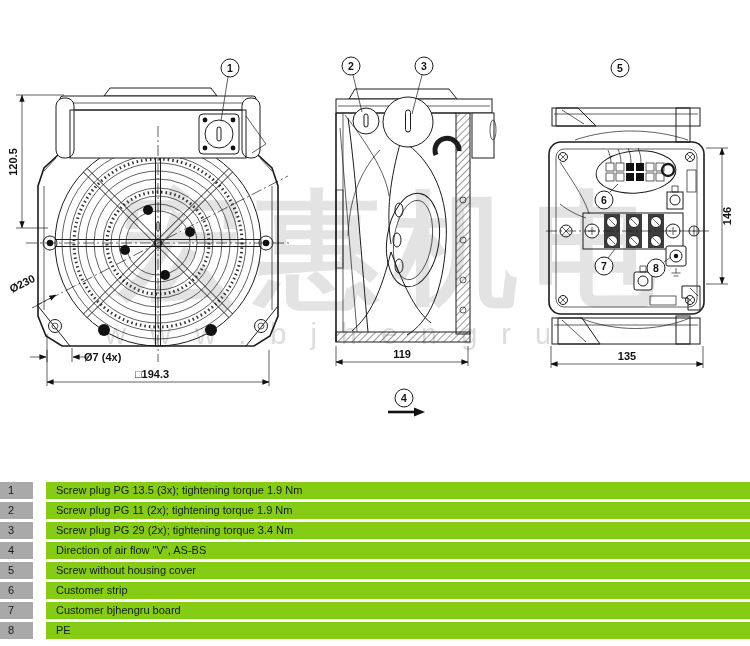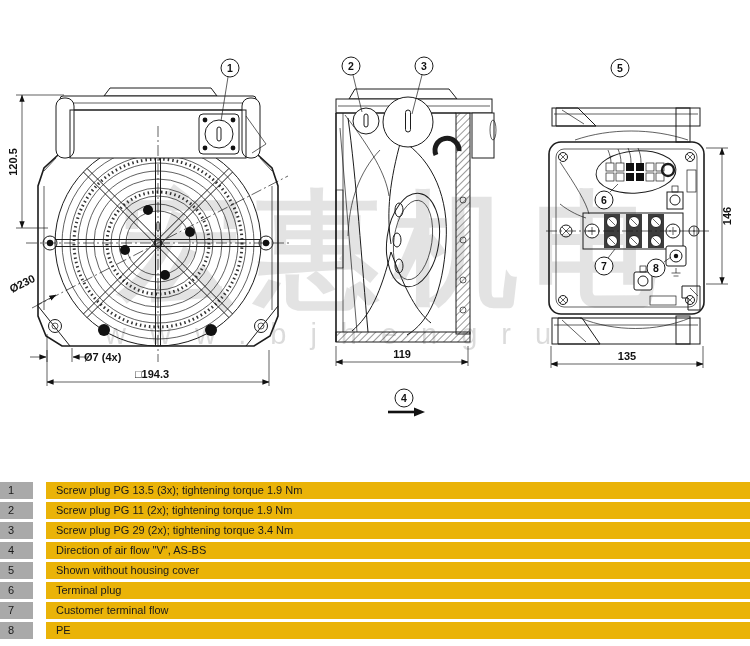--- a/index.html
+++ b/index.html
@@ -11,21 +11,21 @@
          font-family:"DejaVu Sans",sans-serif;}
   .wm-url{position:absolute;left:105px;top:318px;width:645px;font-size:29px;
           letter-spacing:24px;color:rgba(90,90,90,0.22);white-space:nowrap;z-index:0;
           font-family:"Liberation Sans",sans-serif;}
   svg.draw{position:absolute;left:0;top:0;z-index:1;}
   
   .legend{position:absolute;left:0;top:482px;width:750px;z-index:2;}
   .lrow{display:flex;height:17px;margin-bottom:3px;font-size:11px;color:#1a1a1a;line-height:17px;}
   .lnum{width:33px;background:#a9a9a9;padding-left:8px;box-sizing:border-box;}
   .lgap{width:13px;background:#fff;}
-  .ldesc{flex:1;background:#eab308;padding-left:10px;}
+  .ldesc{flex:1;background:#84cc16;padding-left:10px;}
   
   .ln{stroke:#1c1c1c;stroke-width:1;fill:none;}
   .ln2{stroke:#1c1c1c;stroke-width:1.6;fill:none;}
   .thin{stroke:#1c1c1c;stroke-width:0.7;fill:none;}
   .cl{stroke:#1c1c1c;stroke-width:0.7;fill:none;stroke-dasharray:11 3 2 3;}
   .dot{fill:#111;stroke:none;}
   .wht{fill:#fff;stroke:#1c1c1c;stroke-width:1;}
   .dimtxt{font:bold 11px "Liberation Sans",sans-serif;fill:#111;}
   .cotxt{font:bold 10.5px "Liberation Sans",sans-serif;fill:#111;text-anchor:middle;}
 </style>
@@ -364,31 +364,31 @@
       <div class="ldesc">Screw plug PG 29 (2x); tightening torque 3.4 Nm</div>
     </div>
     <div class="lrow">
       <div class="lnum">4</div>
       <div class="lgap"></div>
       <div class="ldesc">Direction of air flow "V", AS-BS</div>
     </div>
     <div class="lrow">
       <div class="lnum">5</div>
       <div class="lgap"></div>
-      <div class="ldesc">Shown without housing cover</div>
+      <div class="ldesc">Screw without housing cover</div>
     </div>
     <div class="lrow">
       <div class="lnum">6</div>
       <div class="lgap"></div>
-      <div class="ldesc">Terminal plug</div>
+      <div class="ldesc">Customer strip</div>
     </div>
     <div class="lrow">
       <div class="lnum">7</div>
       <div class="lgap"></div>
-      <div class="ldesc">Customer terminal flow</div>
+      <div class="ldesc">Customer bjhengru board</div>
     </div>
     <div class="lrow">
       <div class="lnum">8</div>
       <div class="lgap"></div>
       <div class="ldesc">PE</div>
     </div>
   </div>
 </div>
 
 </body></html>

